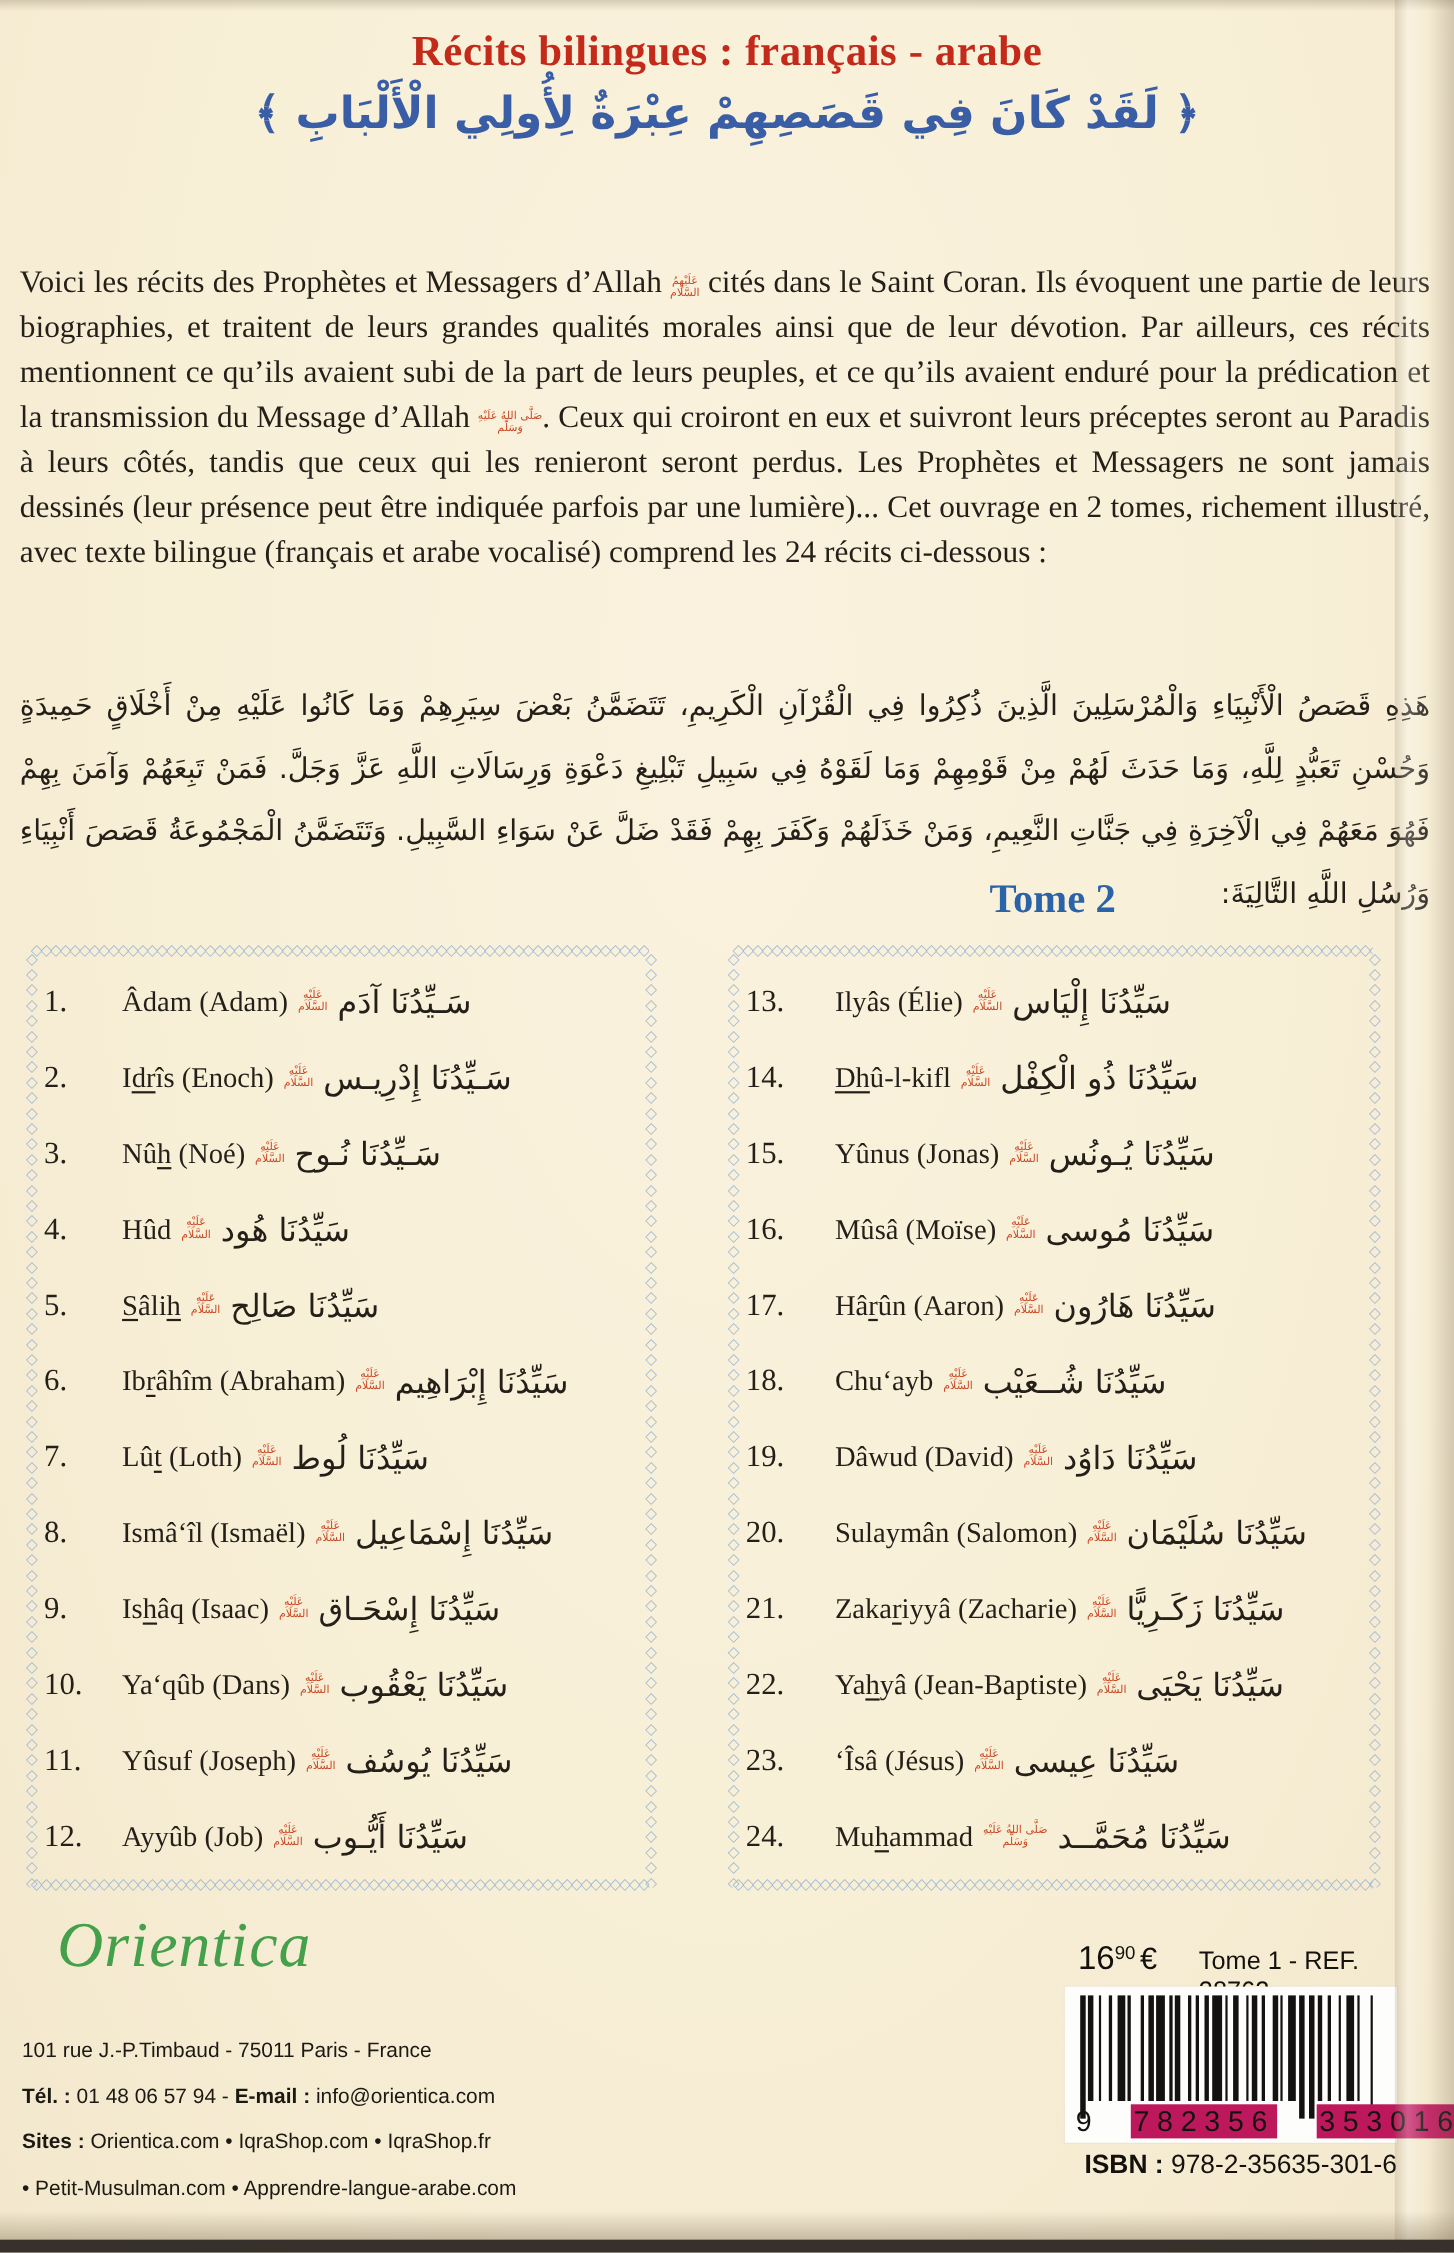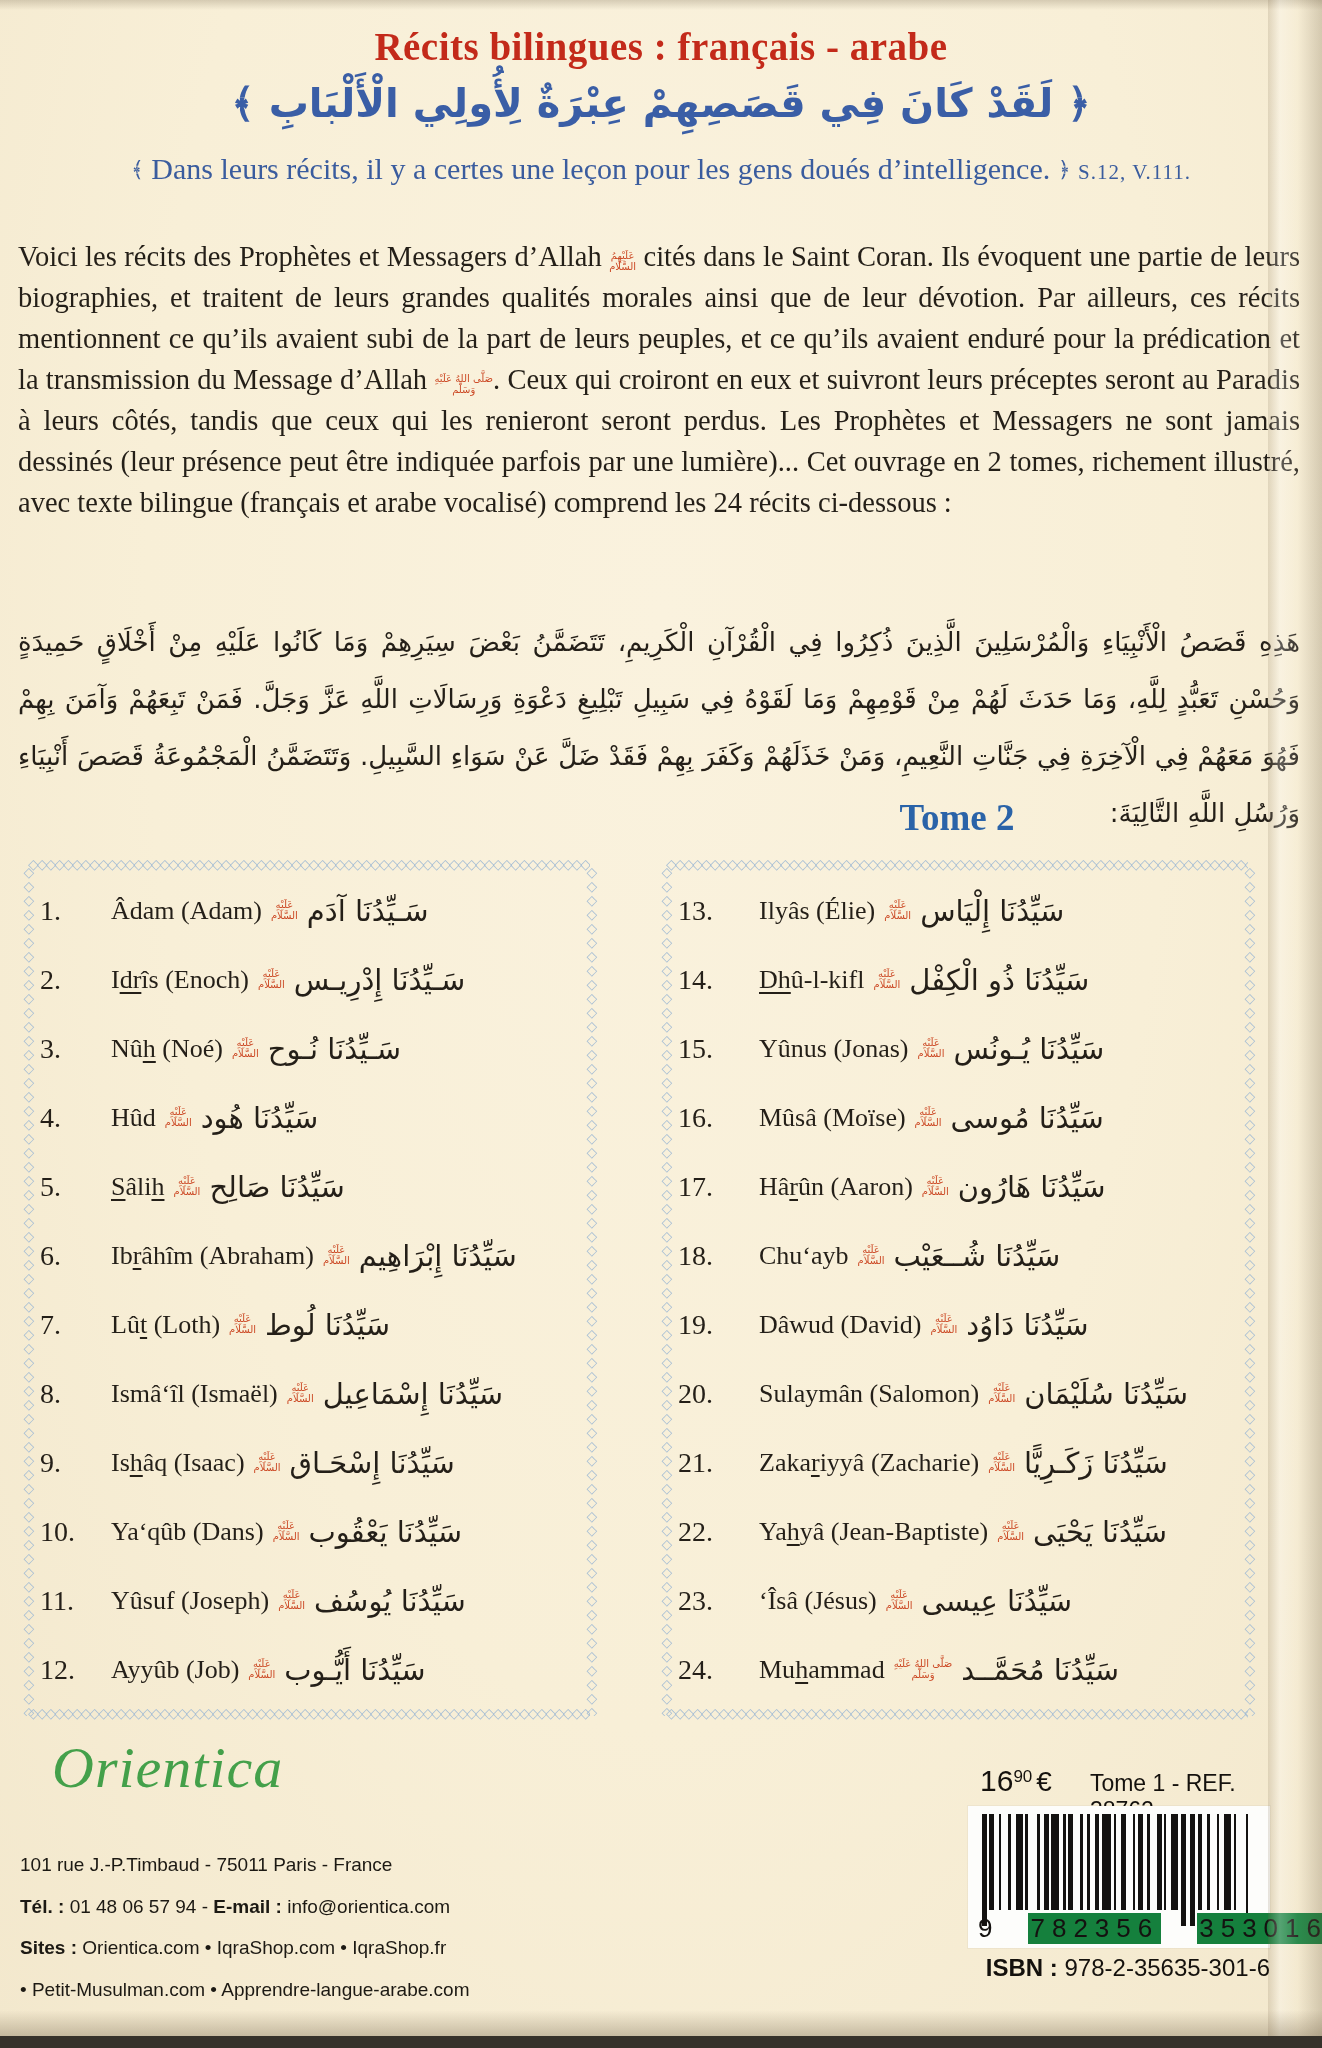--- a/index.html
+++ b/index.html
@@ -69,46 +69,40 @@
   .ref{font-size:23px;margin-left:38px;}
 
   .barcode{position:absolute;left:968px;top:1806px;width:302px;height:142px;background:#fdfdfb;
         box-shadow:0 0 0 1px rgba(0,0,0,.03);}
   .bars{position:absolute;left:14px;right:14px;top:8px;height:96px;display:flex;align-items:flex-start;}
   .bars .bar{background:#141210;height:96px;}
   .bars .bar.tall{height:112px;}
   .bars .gap{height:96px;}
   .bc-digits{position:absolute;left:10px;right:10px;bottom:4px;display:flex;justify-content:space-between;
         font-family:"Liberation Sans", sans-serif;font-size:26px;color:#141210;background:transparent;}
-  .bc-digits .g{letter-spacing:7px;background:#15803d;padding:0 2px;margin-left:36px;}
+  .bc-digits .g{letter-spacing:7px;background:#be185d;padding:0 2px;margin-left:36px;}
   .isbn{position:absolute;left:968px;top:1954px;width:302px;text-align:right;
         font-family:"Liberation Sans", sans-serif;font-size:24px;color:#14110d;}
   .isbn .b{font-weight:bold;}
 </style>
 </head>
 <body>
 
 <div class="page">
 
   <div class="edge-top"></div>
 
   <div class="title">Récits bilingues : français - arabe</div>
 
   <div class="verse-ar">
     <span>﴿</span>
     <span>لَقَدْ كَانَ فِي قَصَصِهِمْ عِبْرَةٌ لِأُولِي الْأَلْبَابِ</span>
     <span>﴾</span>
   </div>
 
-  <div class="verse-fr">
-    <span class="orn">﴾</span>
-    <span>Dans leurs récits, il y a certes une leçon pour les gens doués d’intelligence.</span>
-    <span class="orn">﴿</span>
-    <span class="verse-ref">S.12, V.111.</span>
-  </div>
 
   <div class="intro-fr"><span>Voici les récits des Prophètes et Messagers d’Allah </span><span class="sym">عَلَيْهِمُ
 السَّلَام</span><span> cités dans le Saint Coran.  Ils évoquent une partie de leurs biographies, et traitent de leurs grandes qualités morales ainsi que de leur dévotion. Par ailleurs, ces récits mentionnent ce qu’ils avaient subi de la part de leurs peuples, et ce qu’ils avaient enduré pour la prédication et la transmission du Message d’Allah </span><span class="sym">صَلَّى اللهُ عَلَيْهِ
 وَسَلَّم</span><span>. Ceux qui croiront en eux et suivront leurs préceptes seront au Paradis à leurs côtés, tandis que ceux qui les renieront seront perdus. Les Prophètes et Messagers ne sont jamais dessinés (leur présence peut être indiquée parfois par une lumière)... Cet ouvrage en 2 tomes, richement illustré, avec texte bilingue (français et arabe vocalisé) comprend les 24 récits ci-dessous :</span></div>
 
   <div class="intro-ar">هَذِهِ قَصَصُ الْأَنْبِيَاءِ وَالْمُرْسَلِينَ الَّذِينَ ذُكِرُوا فِي الْقُرْآنِ الْكَرِيمِ، تَتَضَمَّنُ بَعْضَ سِيَرِهِمْ وَمَا كَانُوا عَلَيْهِ مِنْ أَخْلَاقٍ حَمِيدَةٍ وَحُسْنِ تَعَبُّدٍ لِلَّهِ، وَمَا حَدَثَ لَهُمْ مِنْ قَوْمِهِمْ وَمَا لَقَوْهُ فِي سَبِيلِ تَبْلِيغِ دَعْوَةِ وَرِسَالَاتِ اللَّهِ عَزَّ وَجَلَّ. فَمَنْ تَبِعَهُمْ وَآمَنَ بِهِمْ فَهُوَ مَعَهُمْ فِي الْآخِرَةِ فِي جَنَّاتِ النَّعِيمِ، وَمَنْ خَذَلَهُمْ وَكَفَرَ بِهِمْ فَقَدْ ضَلَّ عَنْ سَوَاءِ السَّبِيلِ. وَتَتَضَمَّنُ الْمَجْمُوعَةُ قَصَصَ أَنْبِيَاءِ وَرُسُلِ اللَّهِ التَّالِيَةَ:</div>
 
   <div class="tome-head t2">Tome 2</div>
 
   <div class="box b1">

